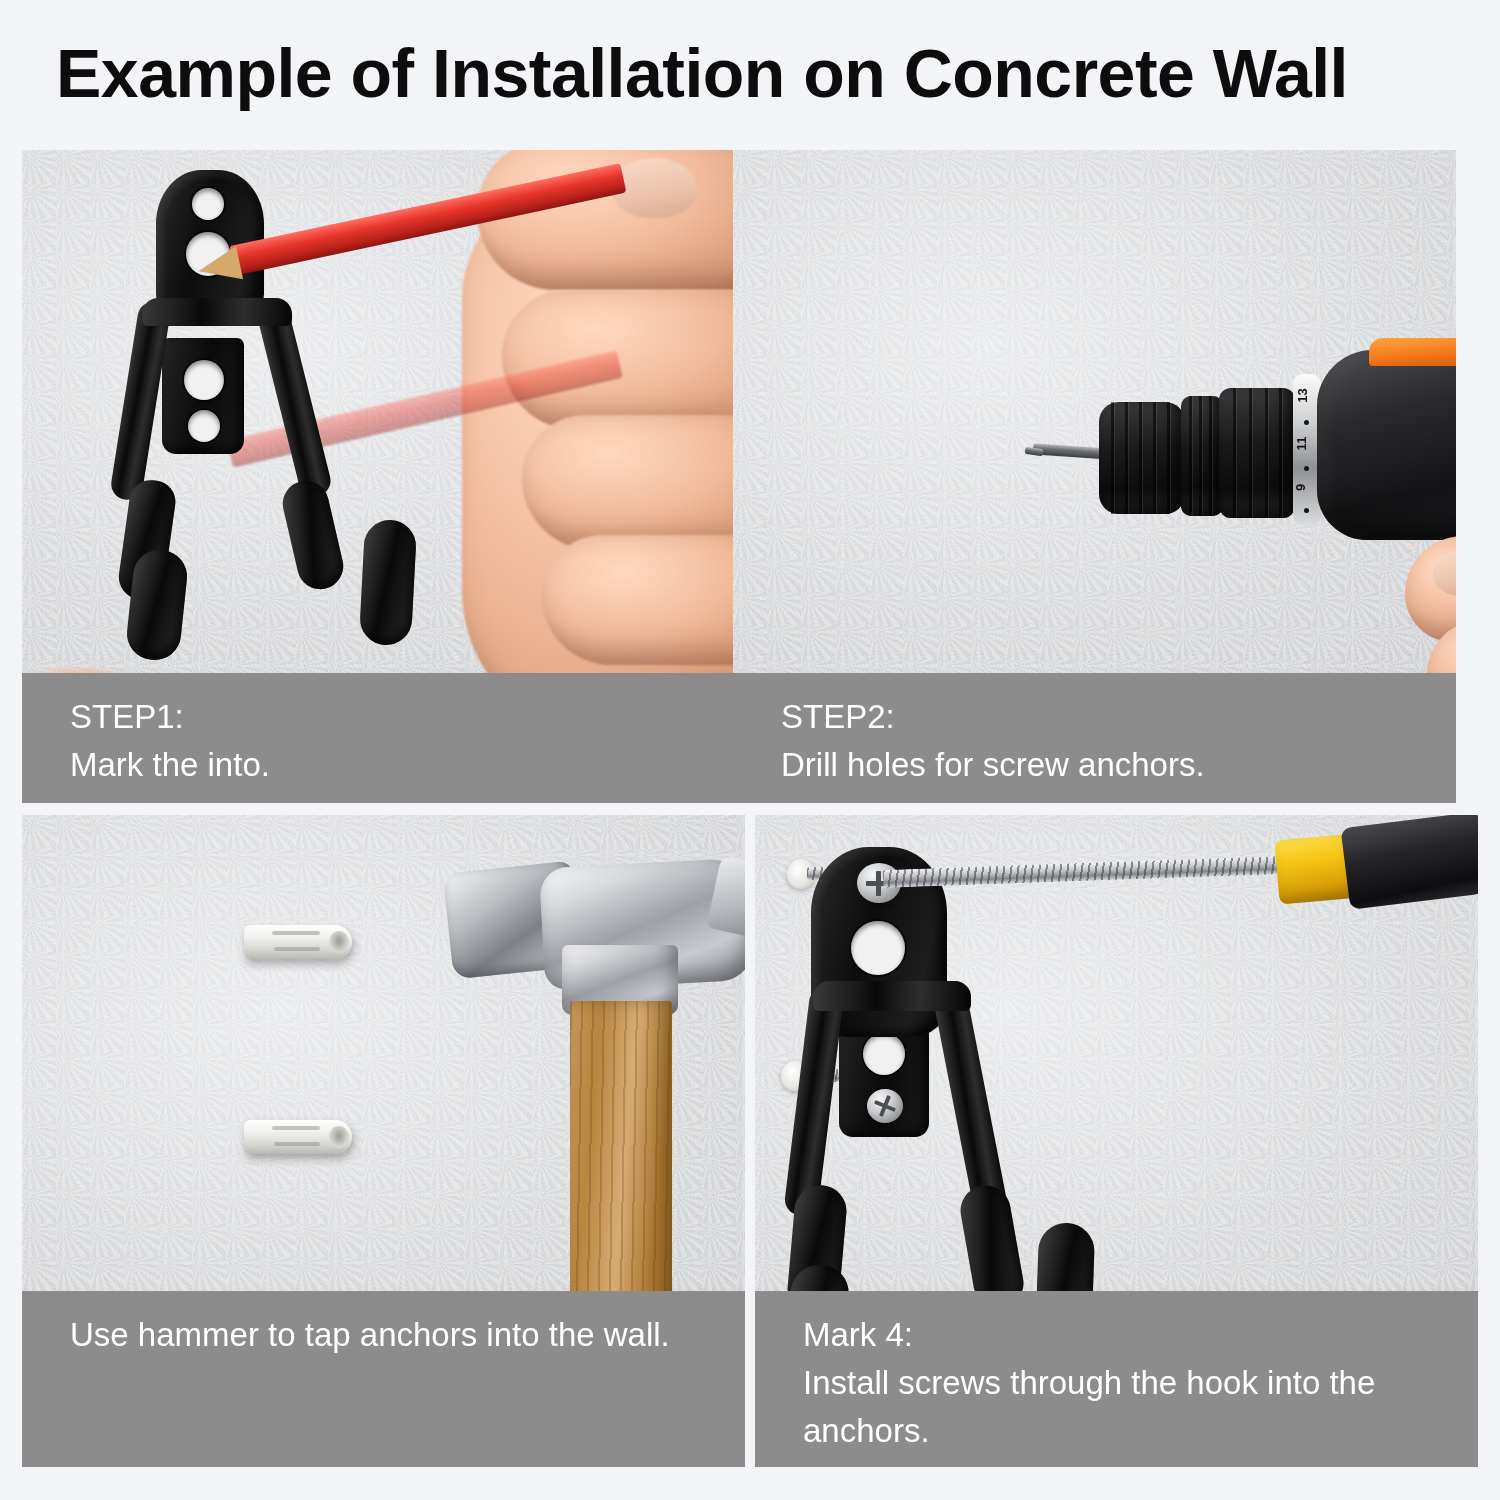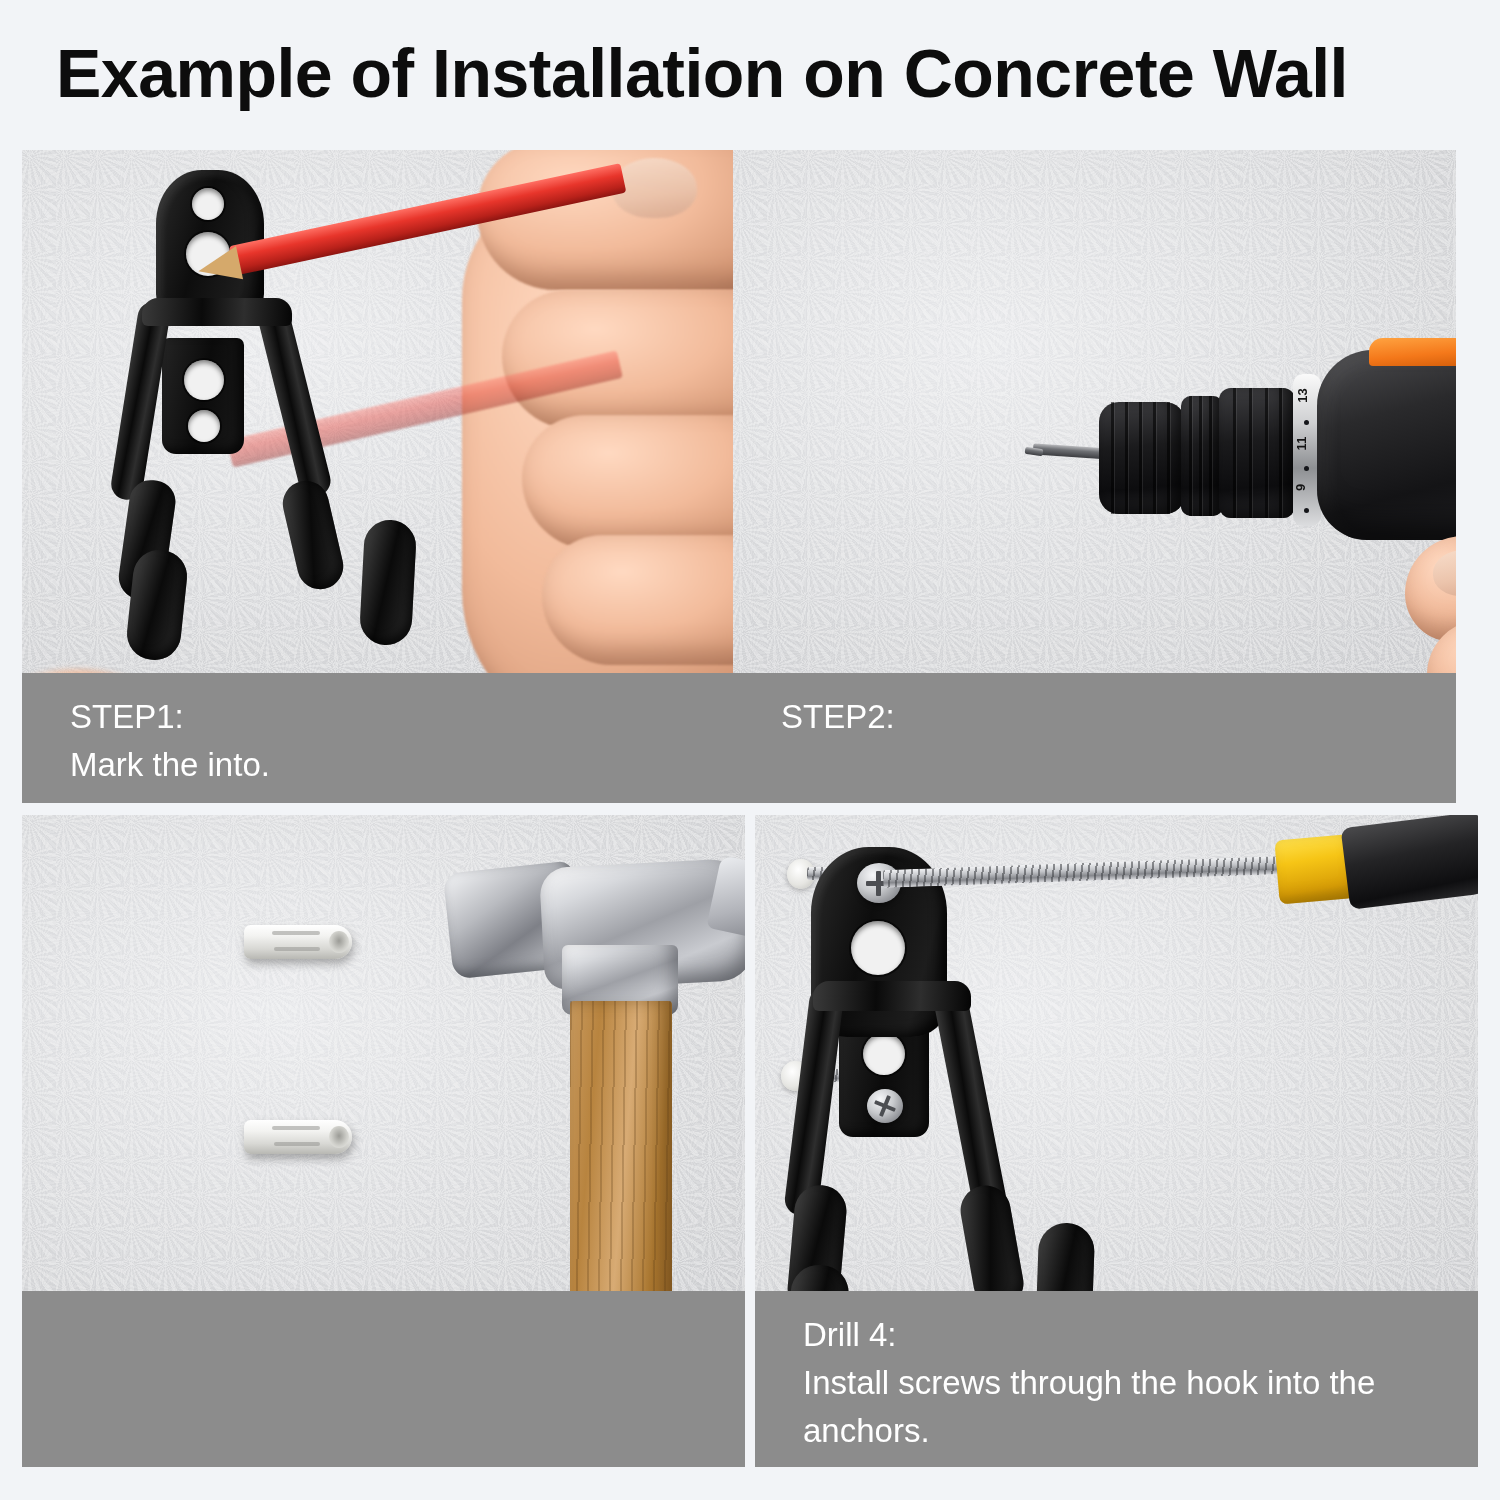--- a/index.html
+++ b/index.html
@@ -385,20 +385,21 @@
     <div class="drill-accent" style="left:636px; top:188px; width:130px; height:28px; border-radius:14px 14px 4px 4px;"></div>
 
     <div class="finger" style="left:672px; top:386px; width:120px; height:106px; border-radius:60px 40px 30px 50px;"></div>
     <div class="nail" style="left:700px; top:400px; width:62px; height:46px;"></div>
     <div class="finger" style="left:694px; top:470px; width:150px; height:100px; border-radius:60px 30px 26px 50px;"></div>
 
     <div class="finger" style="left:716px; top:550px; width:170px; height:104px; border-radius:55px 28px 24px 45px;"></div>
 
     <div class="caption caption-2line">
       <span class="cap-label">STEP2:</span>
+      <span class="cap-text">Drill holes for screw anchors.</span>
     </div>
   </div>
 
   <div class="panel panel-bl">
     <div class="wall wall-light"></div>
 
     <div class="anchor" style="left:222px; top:110px; width:108px; height:34px;">
       <div class="anchor-slot" style="left:28px; top:6px; width:48px; height:4px;"></div>
       <div class="anchor-slot" style="left:30px; top:22px; width:46px; height:4px;"></div>
       <div class="anchor-mouth" style="right:3px; top:6px; width:20px; height:22px;"></div>
@@ -413,20 +414,21 @@
     <div class="hammer-face" style="left:426px; top:52px; width:130px; height:106px; transform:rotate(-6deg);"></div>
     <div class="hammer-head" style="left:520px; top:48px; width:210px; height:122px; border-radius:28px 40px 34px 22px; transform:rotate(-3deg);"></div>
     <div class="hammer-head" style="left:540px; top:130px; width:116px; height:70px; border-radius:6px 6px 10px 10px;"></div>
     <div class="hammer-claw" style="left:690px; top:58px; width:180px; height:74px; border-radius:18px 46px 70px 12px; transform:rotate(12deg);"></div>
 
     <div class="hammer-handle" style="left:548px; top:186px; width:102px; height:466px; border-radius:4px;">
       <div class="wood-grain"></div>
     </div>
 
     <div class="caption caption-3line">
+      <span class="cap-text" style="max-width:615px;">Use hammer to tap anchors into the wall.</span>
     </div>
   </div>
 
   <div class="panel panel-br">
     <div class="wall"></div>
 
     <div class="anchor-flush" style="left:32px; top:44px; width:28px; height:30px;"></div>
     <div class="screw-shaft" style="left:52px; top:52px; width:74px; height:13px;"></div>
     <div class="anchor-flush" style="left:26px; top:246px; width:28px; height:30px;"></div>
     <div class="screw-shaft" style="left:46px; top:254px; width:52px; height:13px;"></div>
@@ -460,18 +462,18 @@
     </div>
 
     <div class="screw-shaft" style="left:128px; top:48px; width:400px; height:18px; transform:rotate(-2deg);"></div>
     <div class="sd-handle-yellow" style="left:522px; top:22px; width:82px; height:64px; transform:rotate(-5deg);"></div>
     <div class="sd-handle-black" style="left:590px; top:4px; width:150px; height:82px; transform:rotate(-7deg);"></div>
 
     <div class="finger blur-more" style="left:-70px; top:520px; width:220px; height:160px;"></div>
     <div class="finger blur-more" style="left:290px; top:540px; width:220px; height:160px;"></div>
 
     <div class="caption caption-3line">
-      <span class="cap-label">Drill 4:</span>
+      <span class="cap-label">Mark 4:</span>
       <span class="cap-text" style="max-width:620px;">Install screws through the hook into the anchors.</span>
     </div>
   </div>
 
 </div>
 
 </body></html>

